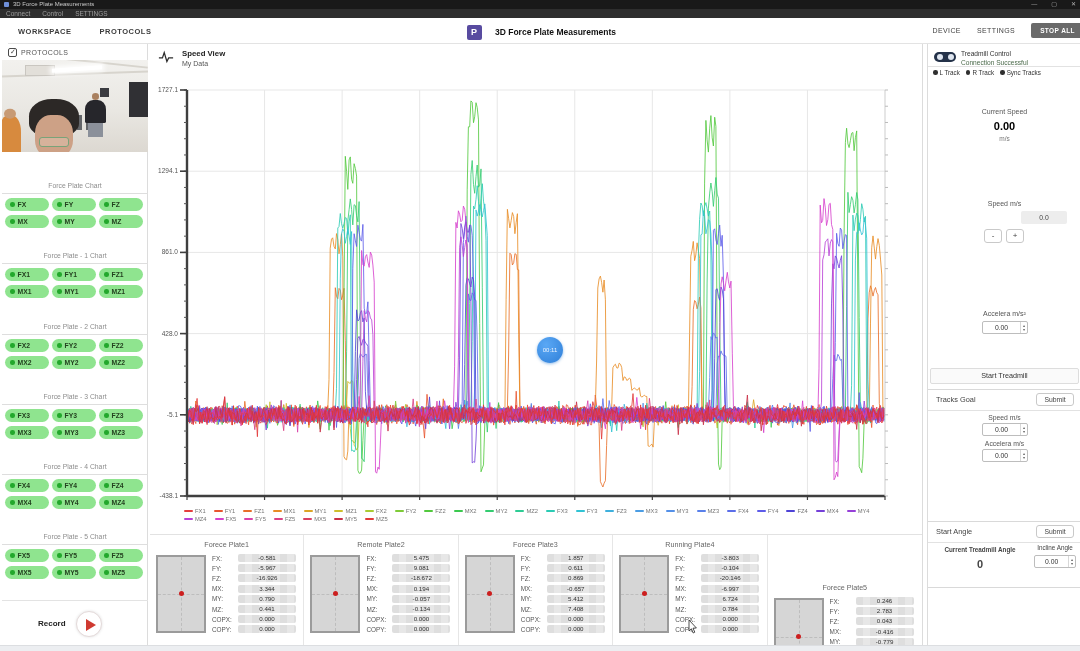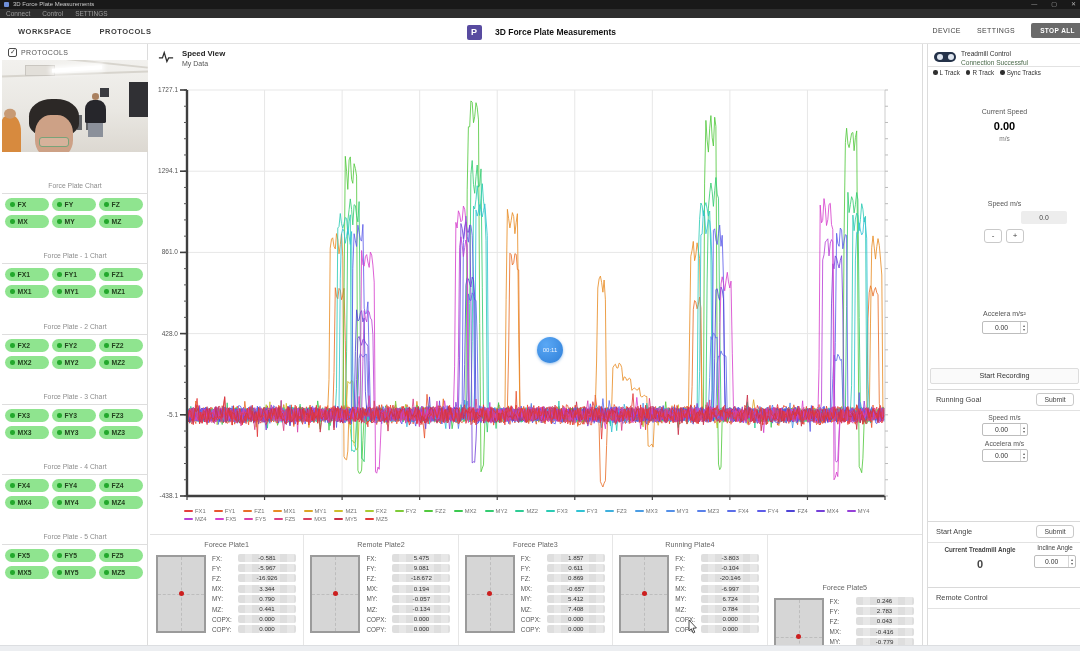--- a/index.html
+++ b/index.html
@@ -365,20 +365,26 @@
               <span class="dot"></span>
               <span class="plabel">MY5</span>
             </div>
             <div class="pill">
               <span class="dot"></span>
               <span class="plabel">MZ5</span>
             </div>
           </div>
         </div>
       </div>
+    <div class="record-row">
+      <span class="record-label">Record</span>
+      <div class="record-btn">
+          <div class="tri"></div>
+        </div>
+    </div>
   </aside>
 
   <main class="main-panel">
     <div class="chart-header">
       <svg class="ch-icon" viewBox="0 0 18 16">
         <polyline points="1,9 5,9 7,3 10,13 12,9 17,9" fill="none" stroke="#2b2b2b" stroke-width="1.4"></polyline>
       </svg>
       <div class="ch-text">
         <div class="t1">Speed View</div>
         <div class="t2">My Data</div>
@@ -879,25 +885,25 @@
       <div class="mp-btn" style="left:56px;top:185px;">-</div>
       <div class="mp-btn" style="left:78px;top:185px;">+</div>
       <div class="rp-clabel" style="top:266px;">Accelera m/s²</div>
       <div class="spin" style="left:54px;top:277px;width:46px;">
         <input readonly="" value="0.00" style="">
         <div class="arr">
             <span>▲</span>
             <span>▼</span>
           </div>
       </div>
-      <div class="bigbtn" style="top:324px;">Start Recording</div>
+      <div class="bigbtn" style="top:324px;">Start Treadmill</div>
     </div>
 
     <div class="rp-box" style="top:346px;height:132px;">
-      <div class="sec-title" style="top:5px;">Running Goal</div>
+      <div class="sec-title" style="top:5px;">Tracks Goal</div>
       <div class="submit-btn" style="top:3px;">Submit</div>
       <div class="rp-div" style="top:20px;"></div>
       <div class="sm-label" style="top:24px;">Speed m/s</div>
       <div class="spin" style="left:54px;top:33px;width:46px;">
         <input readonly="" value="0.00" style="">
         <div class="arr">
             <span>▲</span>
             <span>▼</span>
           </div>
       </div>
@@ -920,24 +926,20 @@
       <div class="half-label" style="left:102px;top:22px;width:50px;font-weight:normal;">Incline Angle</div>
       <div class="spin" style="left:106px;top:33px;width:42px;">
         <input readonly="" value="0.00" style="">
         <div class="arr">
             <span>▲</span>
             <span>▼</span>
           </div>
       </div>
     </div>
 
-    <div class="rp-box" style="top:544px;height:57px;border-bottom:none;">
-      <div class="sec-title" style="top:5px;">Remote Control</div>
-      <div class="rp-div" style="top:20px;"></div>
-    </div>
   </aside>
 
   <div class="footer-strip"></div>
 
   <svg class="cursor" viewBox="0 0 10 14">
     <path d="M1,0 L1,11 L3.4,8.8 L5.2,13 L6.8,12.2 L5,8.2 L8.4,8 Z" fill="#fff" stroke="#222" stroke-width="0.8"></path>
   </svg>
 </div>
 
 </body></html>

